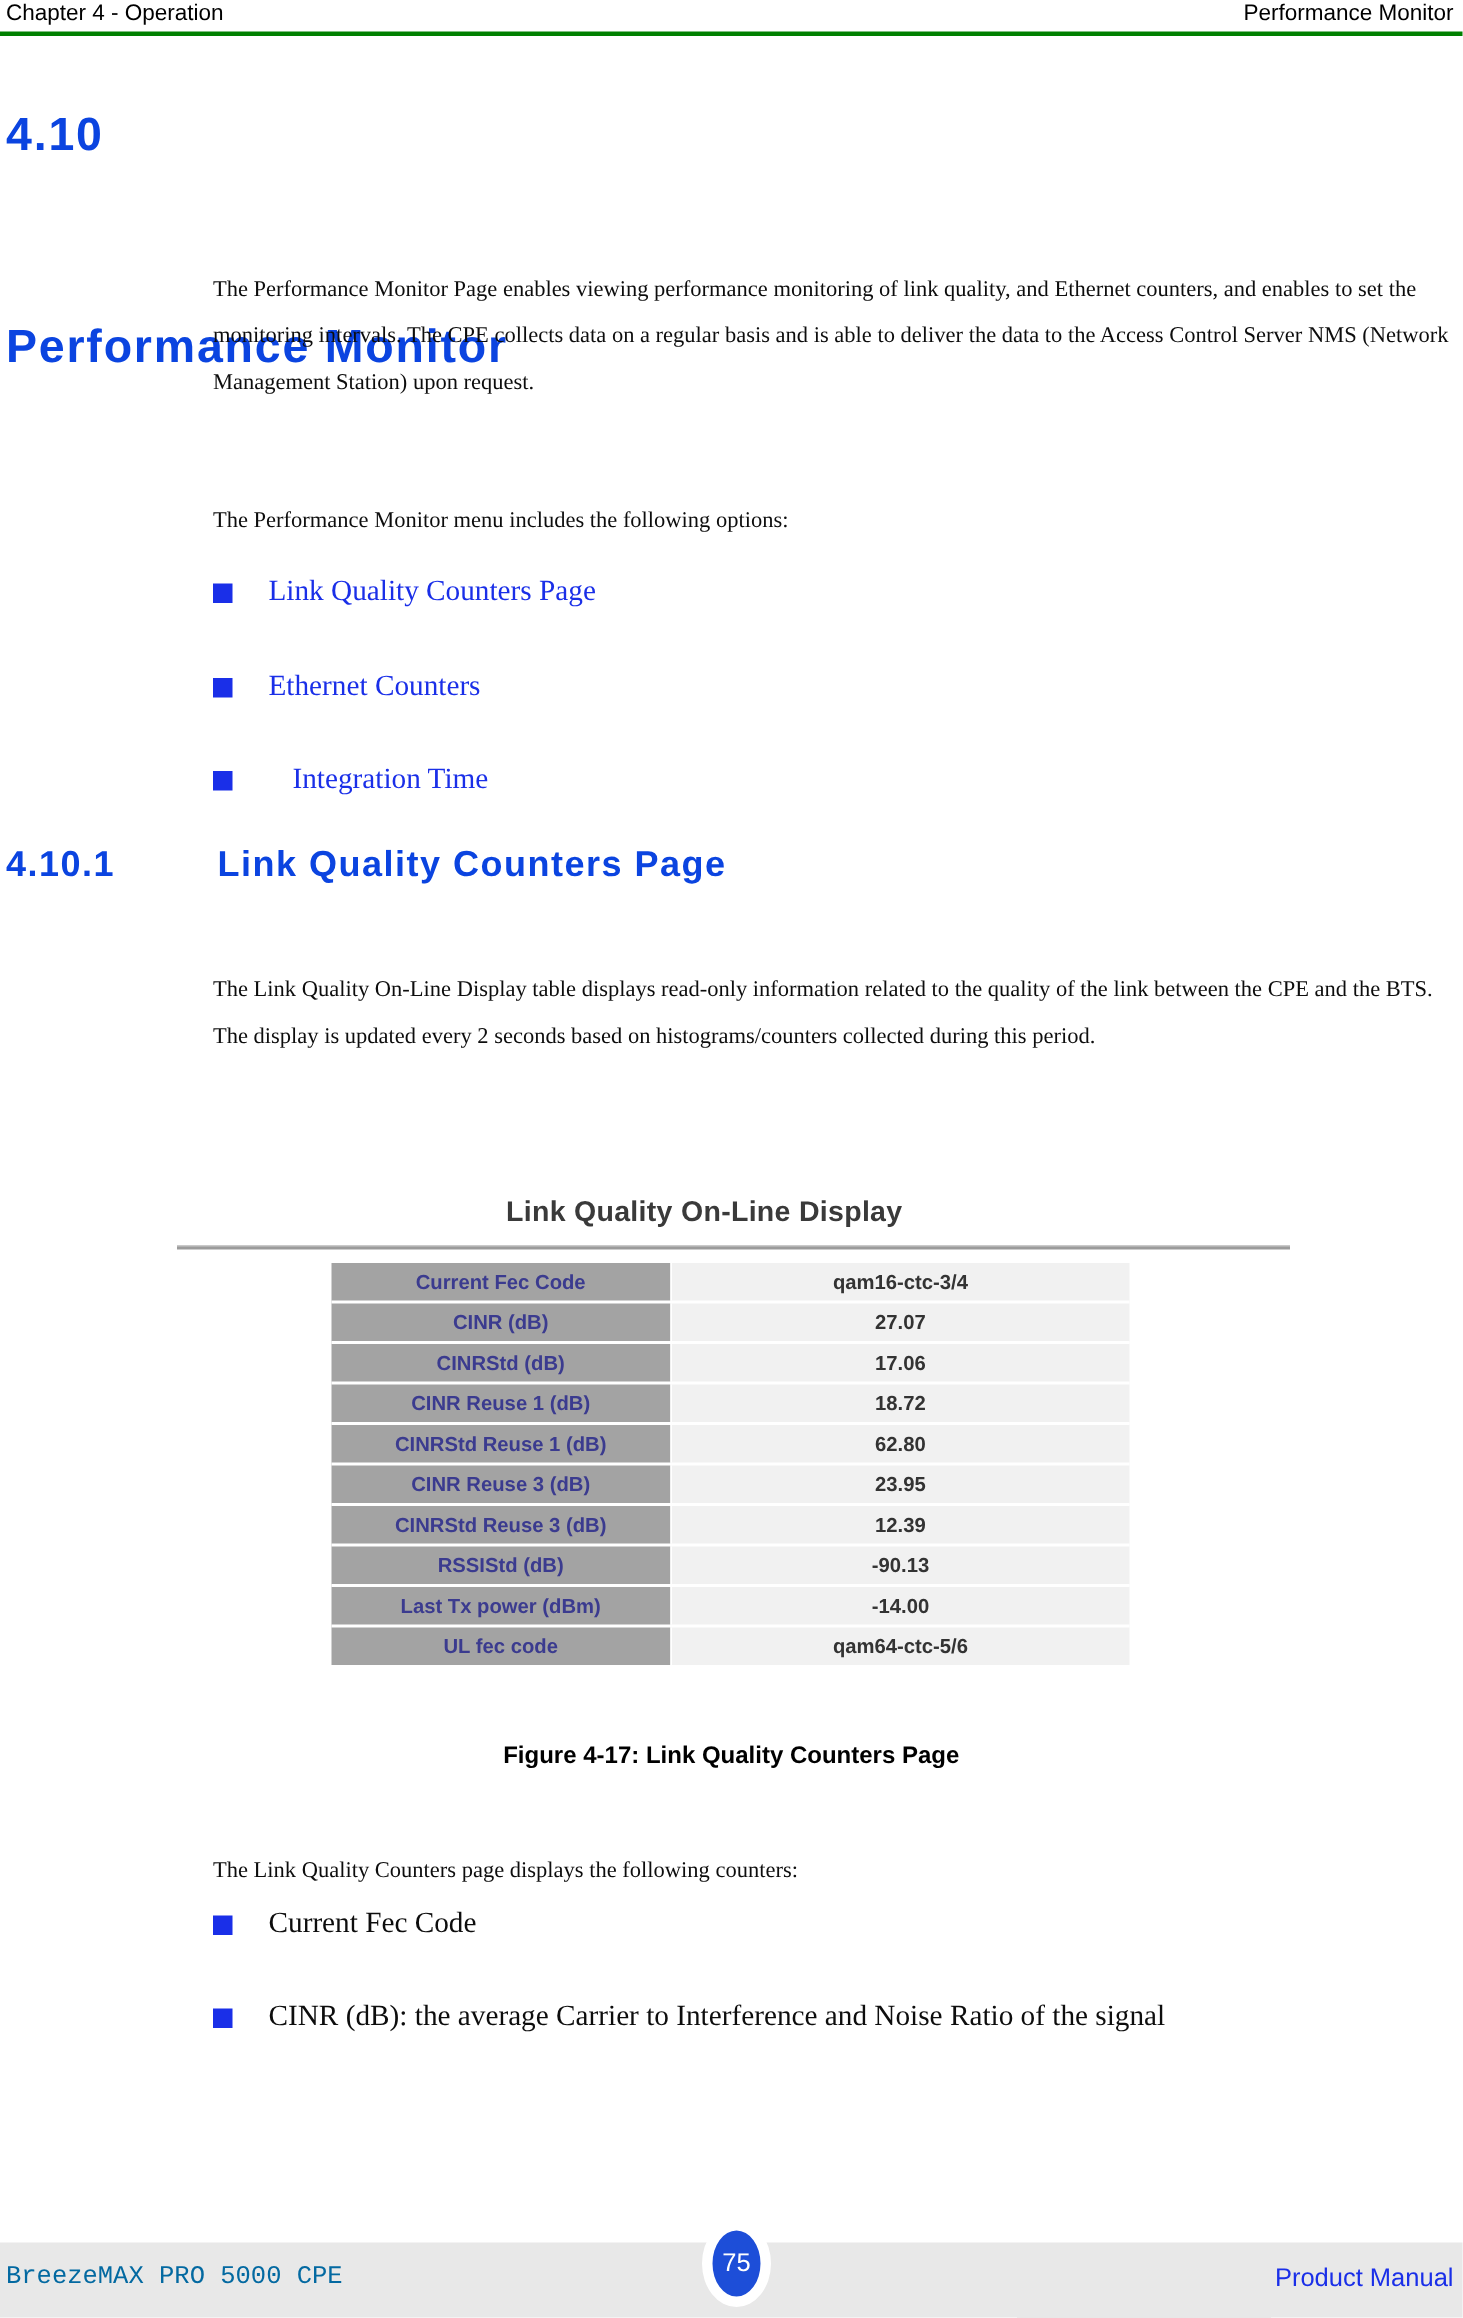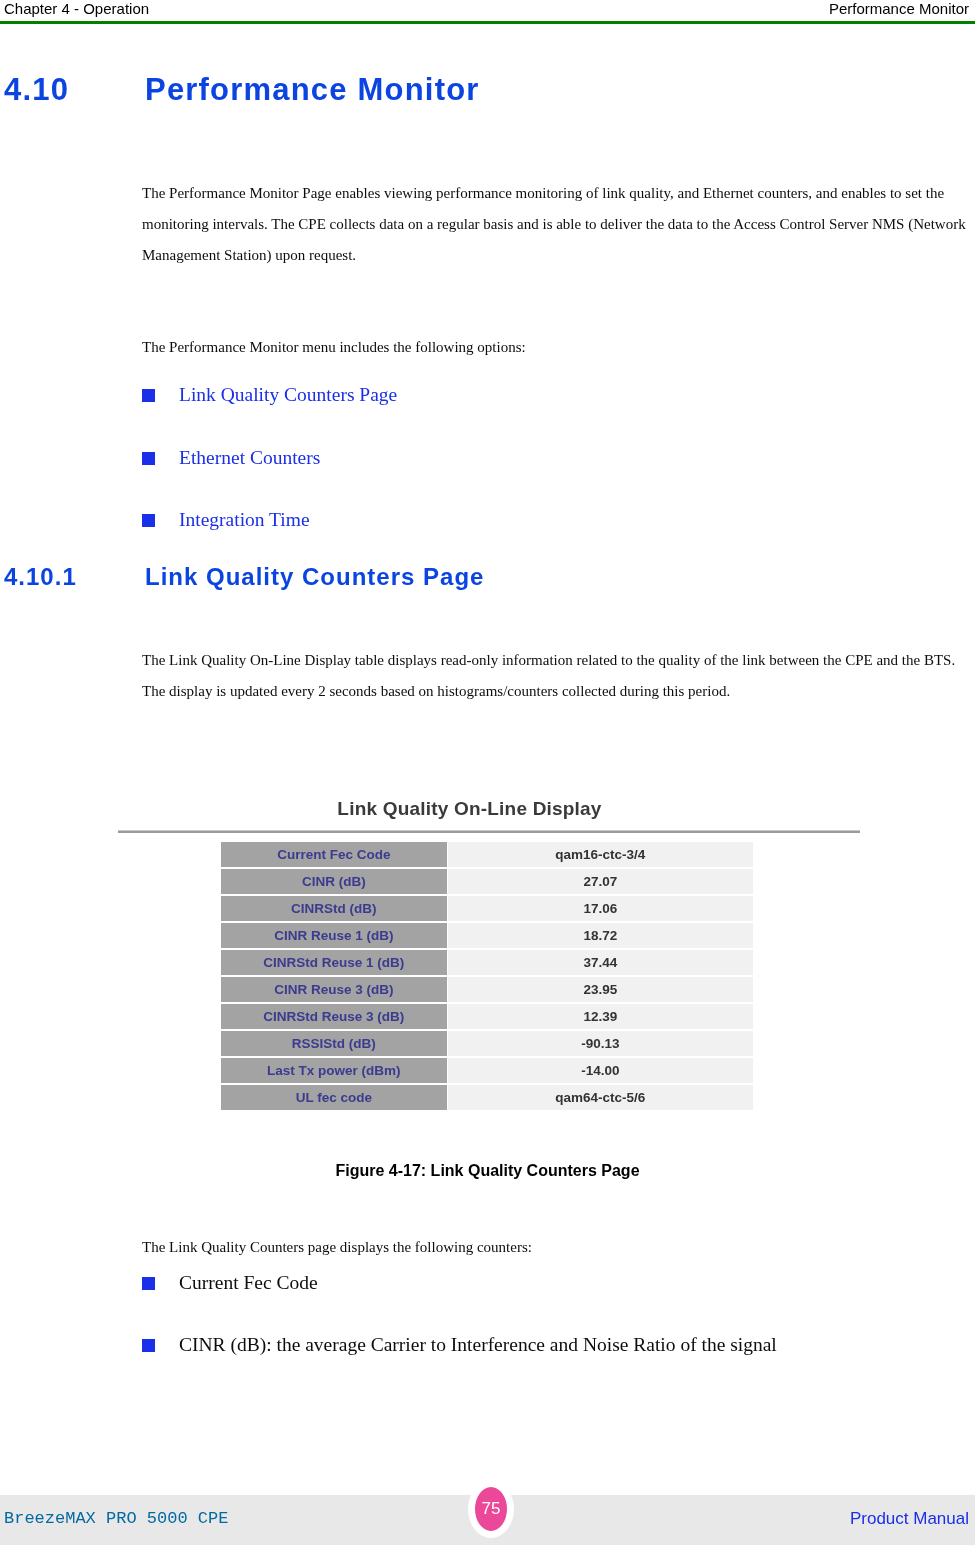--- a/index.html
+++ b/index.html
@@ -52,20 +52,21 @@
   }
 
   
   .h1-block {
     position: absolute;
     left: 4px;
     top: 72px;
     width: 930px;
     display: flex;
     align-items: baseline;
+    flex-direction: column;
   }
   .h1-num {
     font-family: "Liberation Sans", sans-serif;
     font-weight: bold;
     font-size: 31px;
     color: #0b44e0;
     letter-spacing: 1.2px;
     width: 141px;
     flex: 0 0 141px;
   }
@@ -138,21 +139,21 @@
     font-family: "Liberation Serif", serif;
     font-size: 19.5px;
     line-height: 30px;
     white-space: nowrap;
   }
   .bullet.link .btxt { color: #1a2fe8; }
   .bullet.plain .btxt { color: #0d0d0d; }
 
   #bul-link-quality { top: 380px; }
   #bul-ethernet     { top: 443px; }
-  #bul-integration  { top: 505px; }
+  #bul-integration  { top: 505px; gap: 16px; }
   #bul-fec          { top: 1268px; }
   #bul-cinr         { top: 1330px; }
 
   
   .figure {
     position: absolute;
     left: 0;
     top: 780px;
     width: 975px;
   }
@@ -250,21 +251,21 @@
     color: #1a2fe8;
     white-space: nowrap;
   }
   .page-badge {
     position: absolute;
     left: 468px;
     top: -15px;
     width: 46px;
     height: 58px;
     border-radius: 50%;
-    background: #ec4899;
+    background: #1d4ed8;
     border: 7px solid #ffffff;
     box-sizing: border-box;
     color: #ffffff;
     font-family: "Liberation Sans", sans-serif;
     font-size: 17px;
     display: flex;
     align-items: center;
     justify-content: center;
   }
 </style>
@@ -322,21 +323,21 @@
       <tr>
         <td class="lbl">CINRStd (dB)</td>
         <td class="val">17.06</td>
       </tr>
       <tr>
         <td class="lbl">CINR Reuse 1 (dB)</td>
         <td class="val">18.72</td>
       </tr>
       <tr>
         <td class="lbl">CINRStd Reuse 1 (dB)</td>
-        <td class="val">37.44</td>
+        <td class="val">62.80</td>
       </tr>
       <tr>
         <td class="lbl">CINR Reuse 3 (dB)</td>
         <td class="val">23.95</td>
       </tr>
       <tr>
         <td class="lbl">CINRStd Reuse 3 (dB)</td>
         <td class="val">12.39</td>
       </tr>
       <tr>

